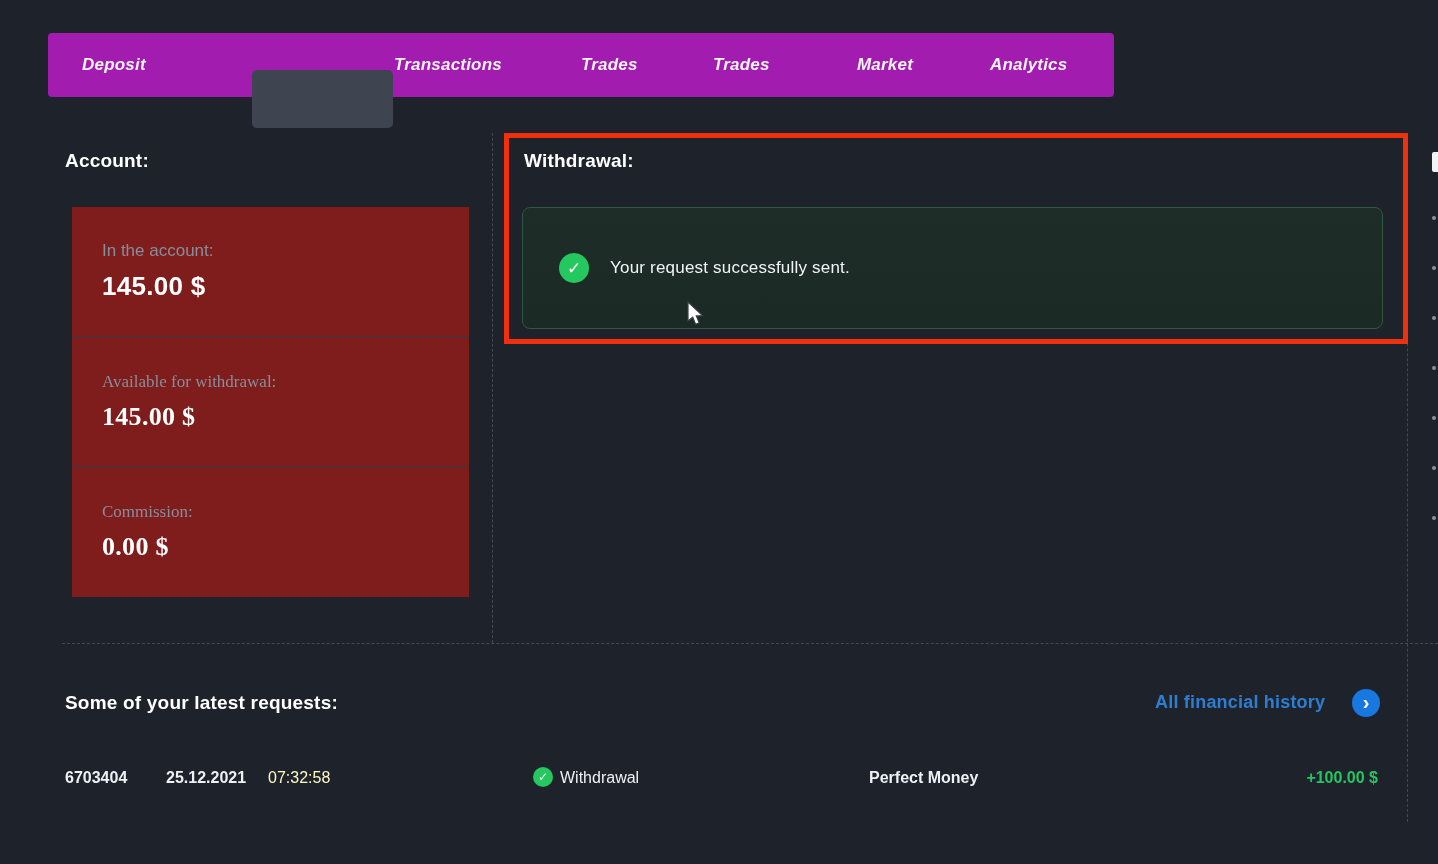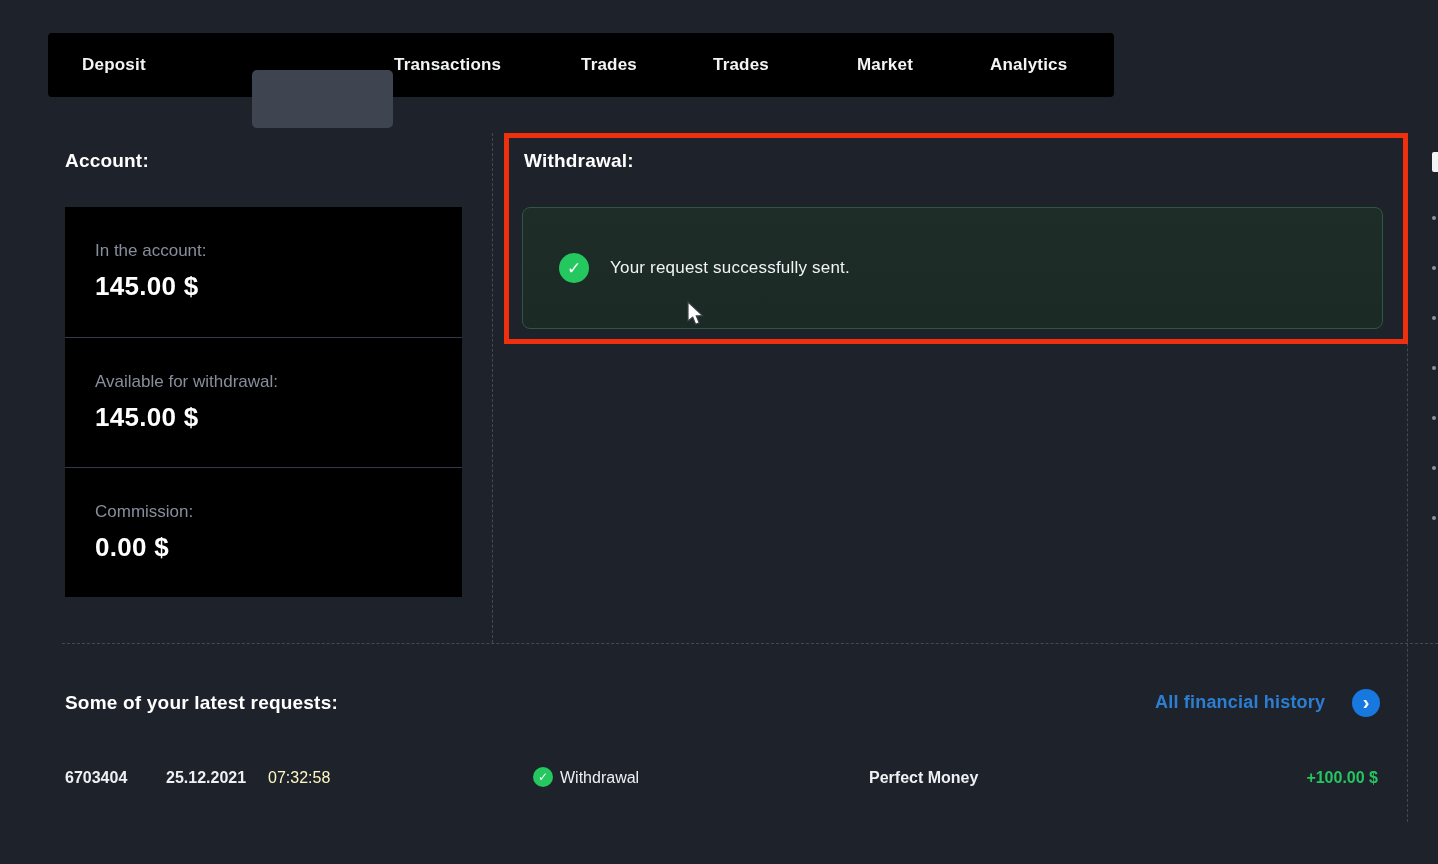--- a/index.html
+++ b/index.html
@@ -8,44 +8,44 @@
     position: relative;
     background: #1e222b;
     font-family: "Liberation Sans", "DejaVu Sans", sans-serif;
     color: #eef0f3;
   }
   .abs { position: absolute; }
 
   
   .navbar {
     left: 48px; top: 33px; width: 1066px; height: 64px;
-    background: #000000; border-radius: 4px;
+    background: #a21caf; border-radius: 4px; font-style: italic;
   }
   .tab {
     position: absolute; top: 0; height: 64px; line-height: 64px;
     font-weight: bold; font-size: 17px; color: #f2f4f6;
     letter-spacing: .2px; cursor: pointer; white-space: nowrap;
   }
   .tab-active-pill {
     left: 204px; top: 37px; width: 141px; height: 58px;
     background: #3e4450; border-radius: 5px;
   }
 
   
   .section-heading {
     font-weight: bold; font-size: 19px; color: #ffffff; letter-spacing: .2px;
   }
 
   
   .account-block {
-    left: 65px; top: 207px; width: 397px; height: 390px;
-    background: #000000;
+    left: 72px; top: 207px; width: 397px; height: 390px;
+    background: #7f1d1d;
   }
   .account-card { position: relative; height: 130px; padding: 34px 0 0 30px; }
-  .account-card + .account-card { border-top: 1px solid #333a46; }
+  .account-card + .account-card { border-top: 1px solid #333a46; font-family: Liberation Serif, serif; }
   .account-card .label { font-size: 17px; color: #878e9b; }
   .account-card .value { margin-top: 10px; font-size: 26px; font-weight: bold; color: #ffffff; letter-spacing: .3px; }
 
   
   .vdash { border-left: 1px dashed #434a57; width: 0; }
   .hdash { border-top: 1px dashed #434a57; height: 0; }
 
   
   .annotation-box {
     left: 504px; top: 133px; width: 904px; height: 211px;

